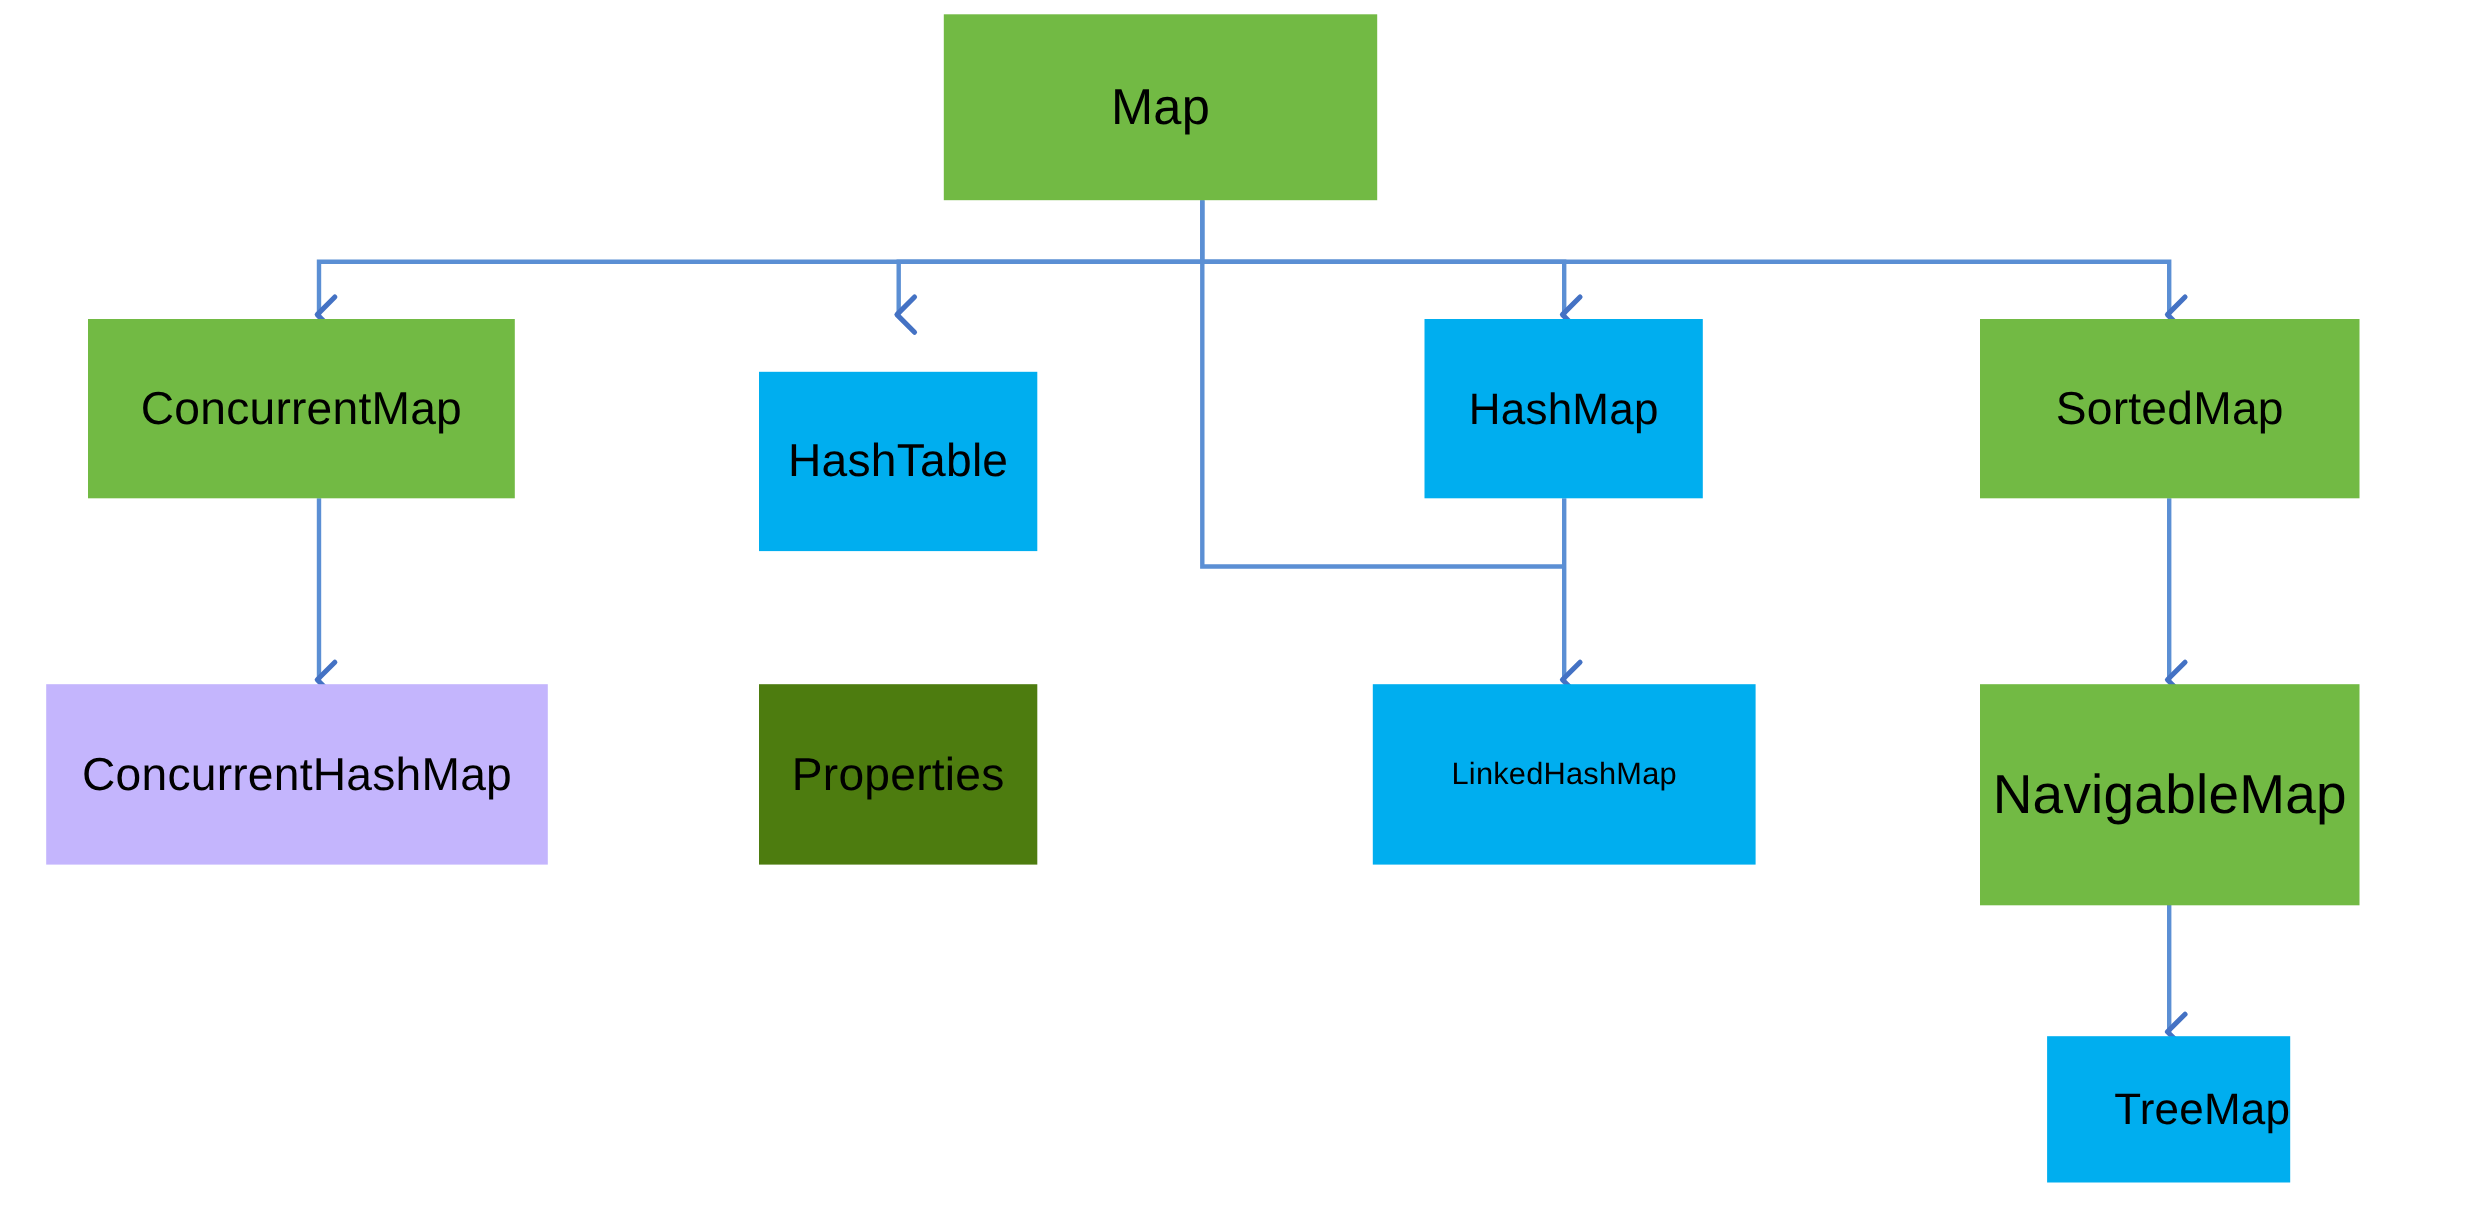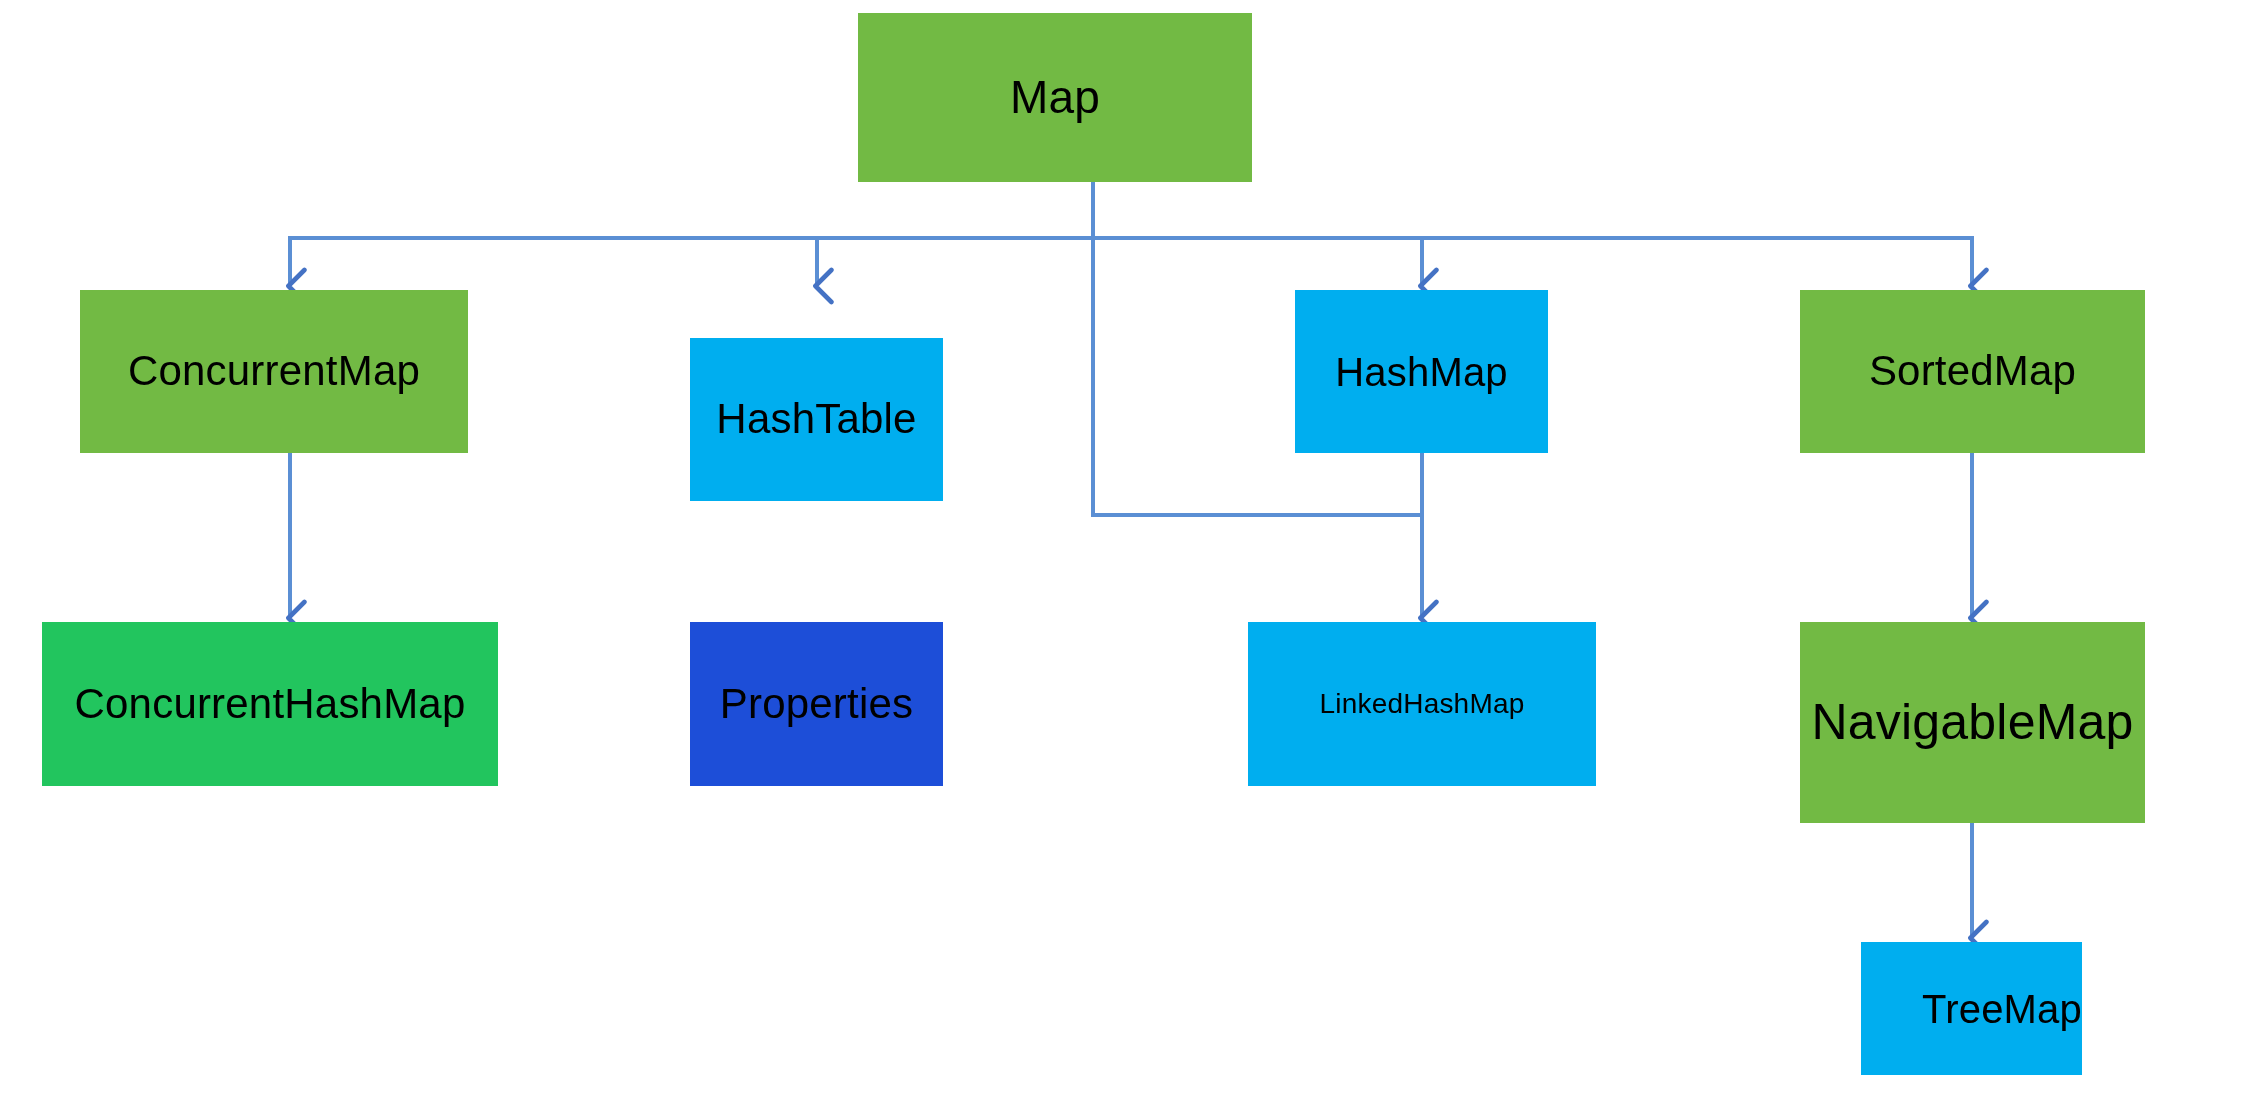--- a/index.html
+++ b/index.html
@@ -79,24 +79,24 @@
       </div>
       <div class="node" style="left: 690px; top: 290px; width: 253px; height: 163px; background: rgb(0, 174, 239); color: rgb(0, 0, 0); font-size: 42px; margin-top: 48px;">
         <span class="node-label">HashTable</span>
       </div>
       <div class="node" style="left: 1295px; top: 290px; width: 253px; height: 163px; background: rgb(0, 174, 239); color: rgb(0, 0, 0); font-size: 40px;">
         <span class="node-label">HashMap</span>
       </div>
       <div class="node" style="left: 1800px; top: 290px; width: 345px; height: 163px; background: rgb(114, 186, 68); color: rgb(0, 0, 0); font-size: 42px;">
         <span class="node-label">SortedMap</span>
       </div>
-      <div class="node" style="left: 42px; top: 622px; width: 456px; height: 164px; background: #22c55e; color: rgb(0, 0, 0); font-size: 42px;">
+      <div class="node" style="left: 42px; top: 622px; width: 456px; height: 164px; background: #c4b5fd; color: rgb(0, 0, 0); font-size: 42px;">
         <span class="node-label">ConcurrentHashMap</span>
       </div>
-      <div class="node" style="left: 690px; top: 622px; width: 253px; height: 164px; background: #1d4ed8; color: rgb(0, 0, 0); font-size: 42px;">
+      <div class="node" style="left: 690px; top: 622px; width: 253px; height: 164px; background: #4d7c0f; color: rgb(0, 0, 0); font-size: 42px;">
         <span class="node-label">Properties</span>
       </div>
       <div class="node" style="left: 1248px; top: 622px; width: 348px; height: 164px; background: rgb(0, 174, 239); color: rgb(0, 0, 0); font-size: 28px;">
         <span class="node-label">LinkedHashMap</span>
       </div>
       <div class="node" style="left: 1800px; top: 622px; width: 345px; height: 201px; background: rgb(114, 186, 68); color: rgb(0, 0, 0); font-size: 50px;">
         <span class="node-label">NavigableMap</span>
       </div>
       <div class="node" style="left: 1861px; top: 942px; width: 221px; height: 133px; background: rgb(0, 174, 239); color: rgb(0, 0, 0); font-size: 40px; justify-content: flex-end;">
         <span class="node-label">TreeMap</span>

